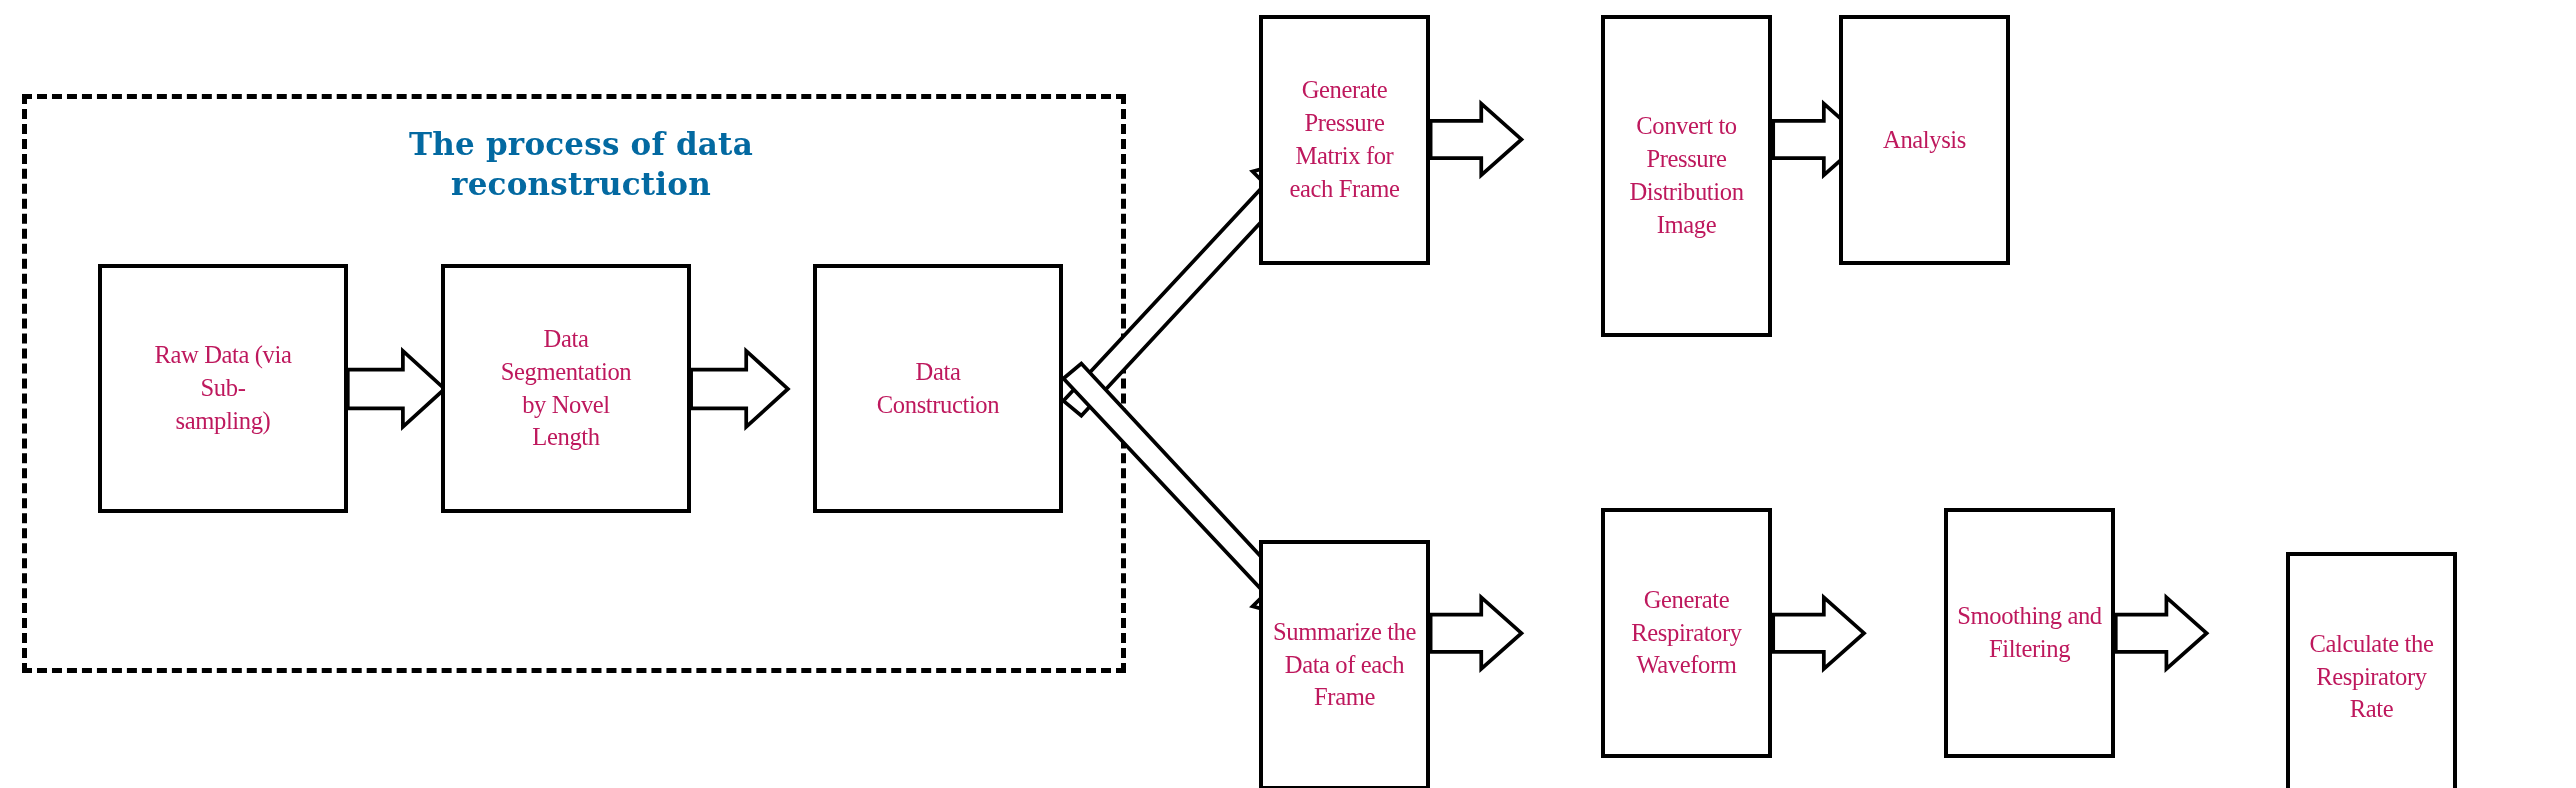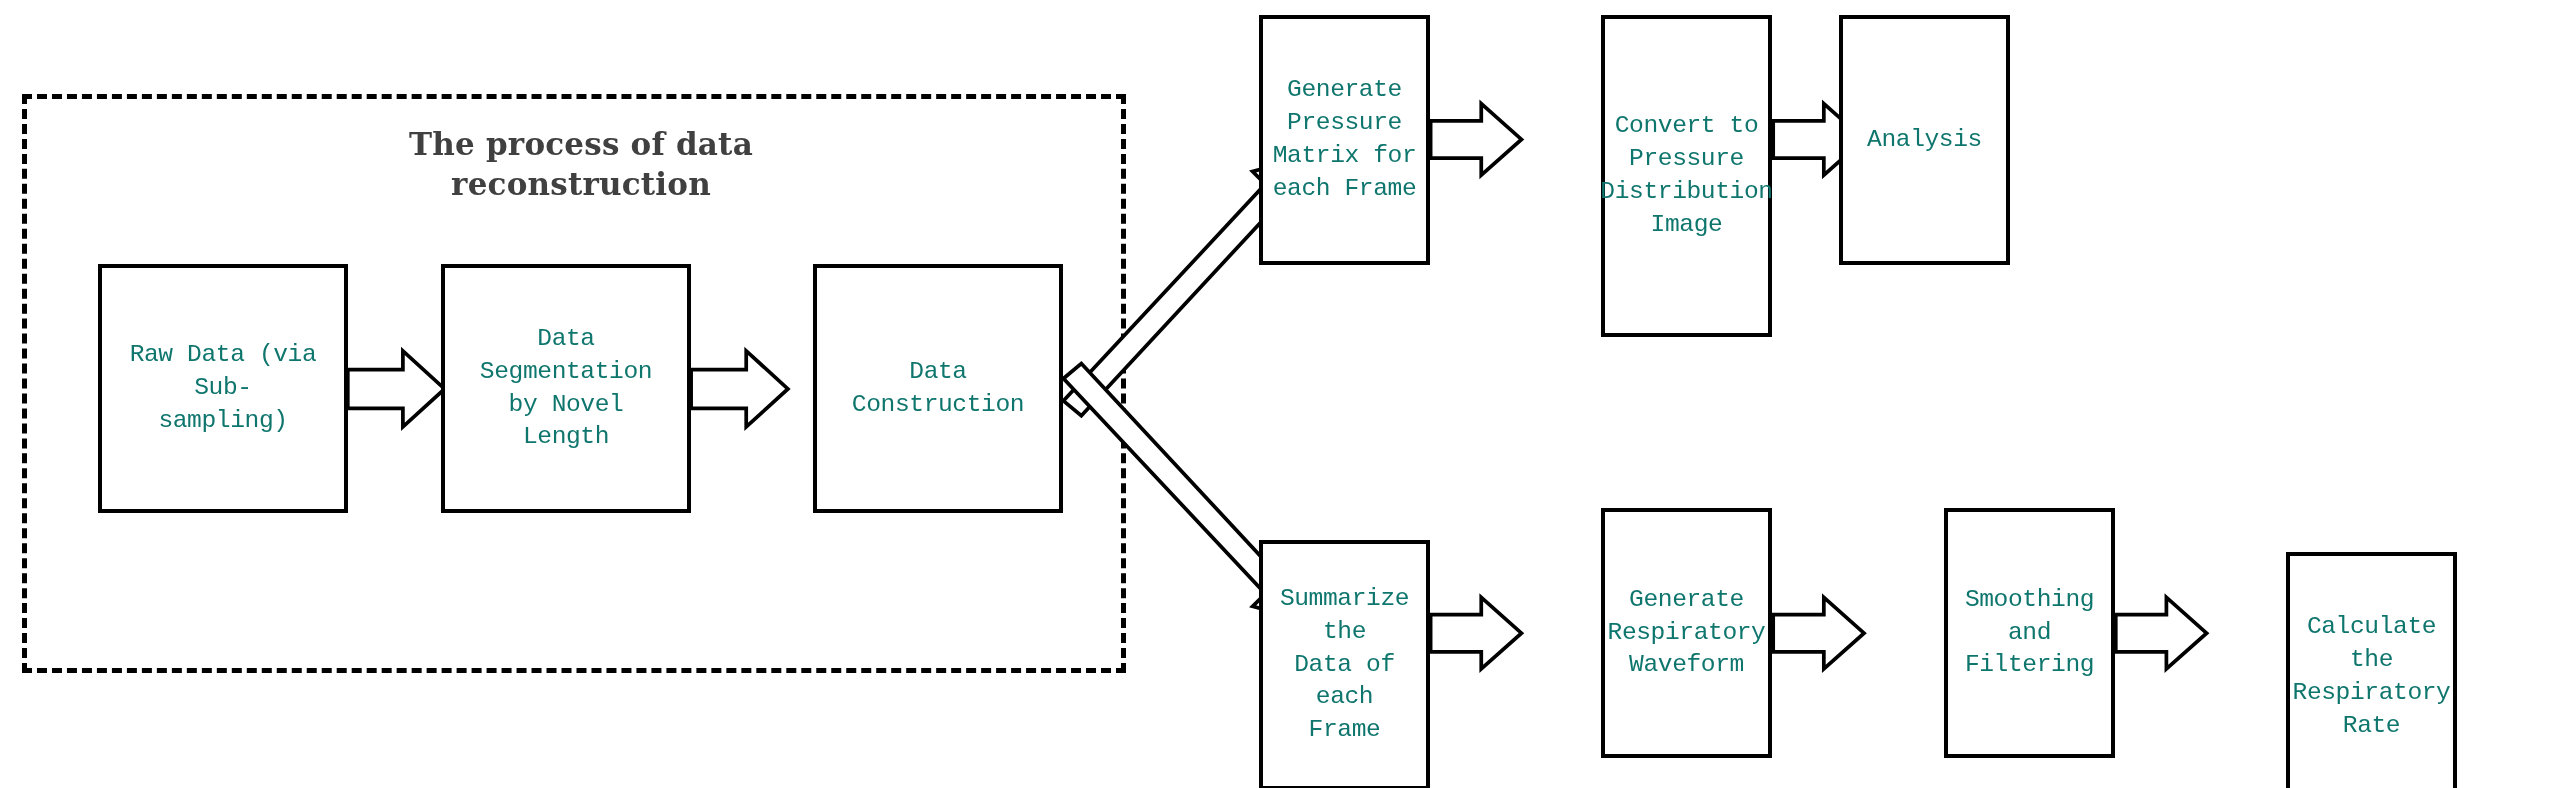--- a/index.html
+++ b/index.html
@@ -22,39 +22,39 @@
     box-sizing: border-box;
     background: transparent;
   }
   .group-title {
     position: absolute;
     text-align: center;
     font-family: "DejaVu Serif", "Liberation Serif", serif;
     font-weight: bold;
     font-size: 31px;
     line-height: 1.30;
-    color: #404040;
+    color: #0369a1;
     letter-spacing: 0.2px;
   }
   .node {
     position: absolute;
     box-sizing: border-box;
     border: 4.5px solid #000000;
     background: #ffffff;
     display: flex;
     align-items: center;
     justify-content: center;
     text-align: center;
     padding: 3px 4.5px;
   }
   .node-label {
-    font-family: Liberation Mono, monospace;
+    font-family: Liberation Serif, serif;
     font-size: 24.6px;
     line-height: 1.34;
-    color: #0f766e;
+    color: #be185d;
     white-space: pre-line;
     letter-spacing: -0.4px;
   }
   .arrow-layer {
     position: absolute;
     left: 0;
     top: 0;
     width: 2576px;
     height: 789px;
     pointer-events: none;

